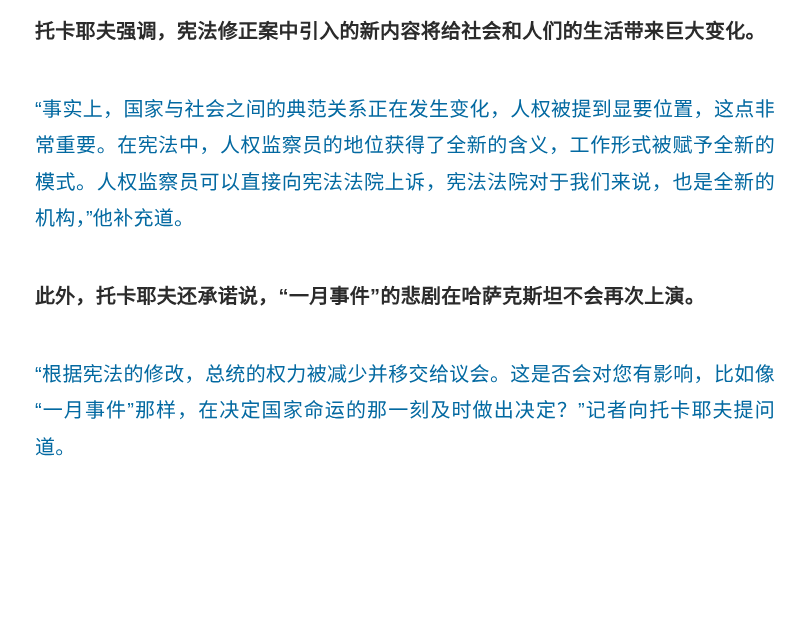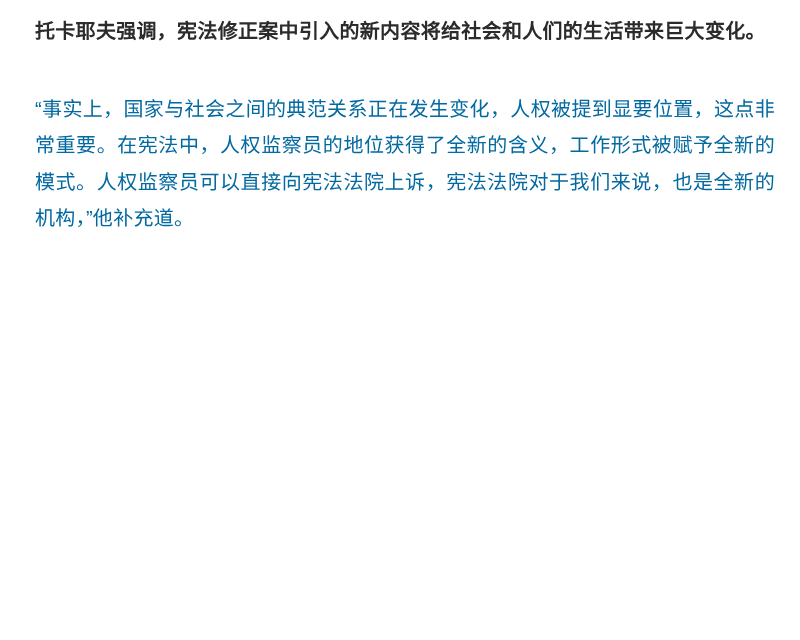--- a/index.html
+++ b/index.html
@@ -35,14 +35,16 @@
       text-align: left;
     }
   </style>
 </head>
 <body>
 
 <div class="page">
   <div class="article">
     <p class="para bold">托卡耶夫强调，宪法修正案中引入的新内容将给社会和人们的生活带来巨大变化。</p>
     <p class="para">“事实上，国家与社会之间的典范关系正在发生变化，人权被提到显要位置，这点非常重要。在宪法中，人权监察员的地位获得了全新的含义，工作形式被赋予全新的模式。人权监察员可以直接向宪法法院上诉，宪法法院对于我们来说，也是全新的机构，”他补充道。</p>
+    <p class="para bold">此外，托卡耶夫还承诺说，“一月事件”的悲剧在哈萨克斯坦不会再次上演。</p>
+    <p class="para">“根据宪法的修改，总统的权力被减少并移交给议会。这是否会对您有影响，比如像“一月事件”那样，在决定国家命运的那一刻及时做出决定？”记者向托卡耶夫提问道。</p>
   </div>
 </div>
 
 </body></html>

